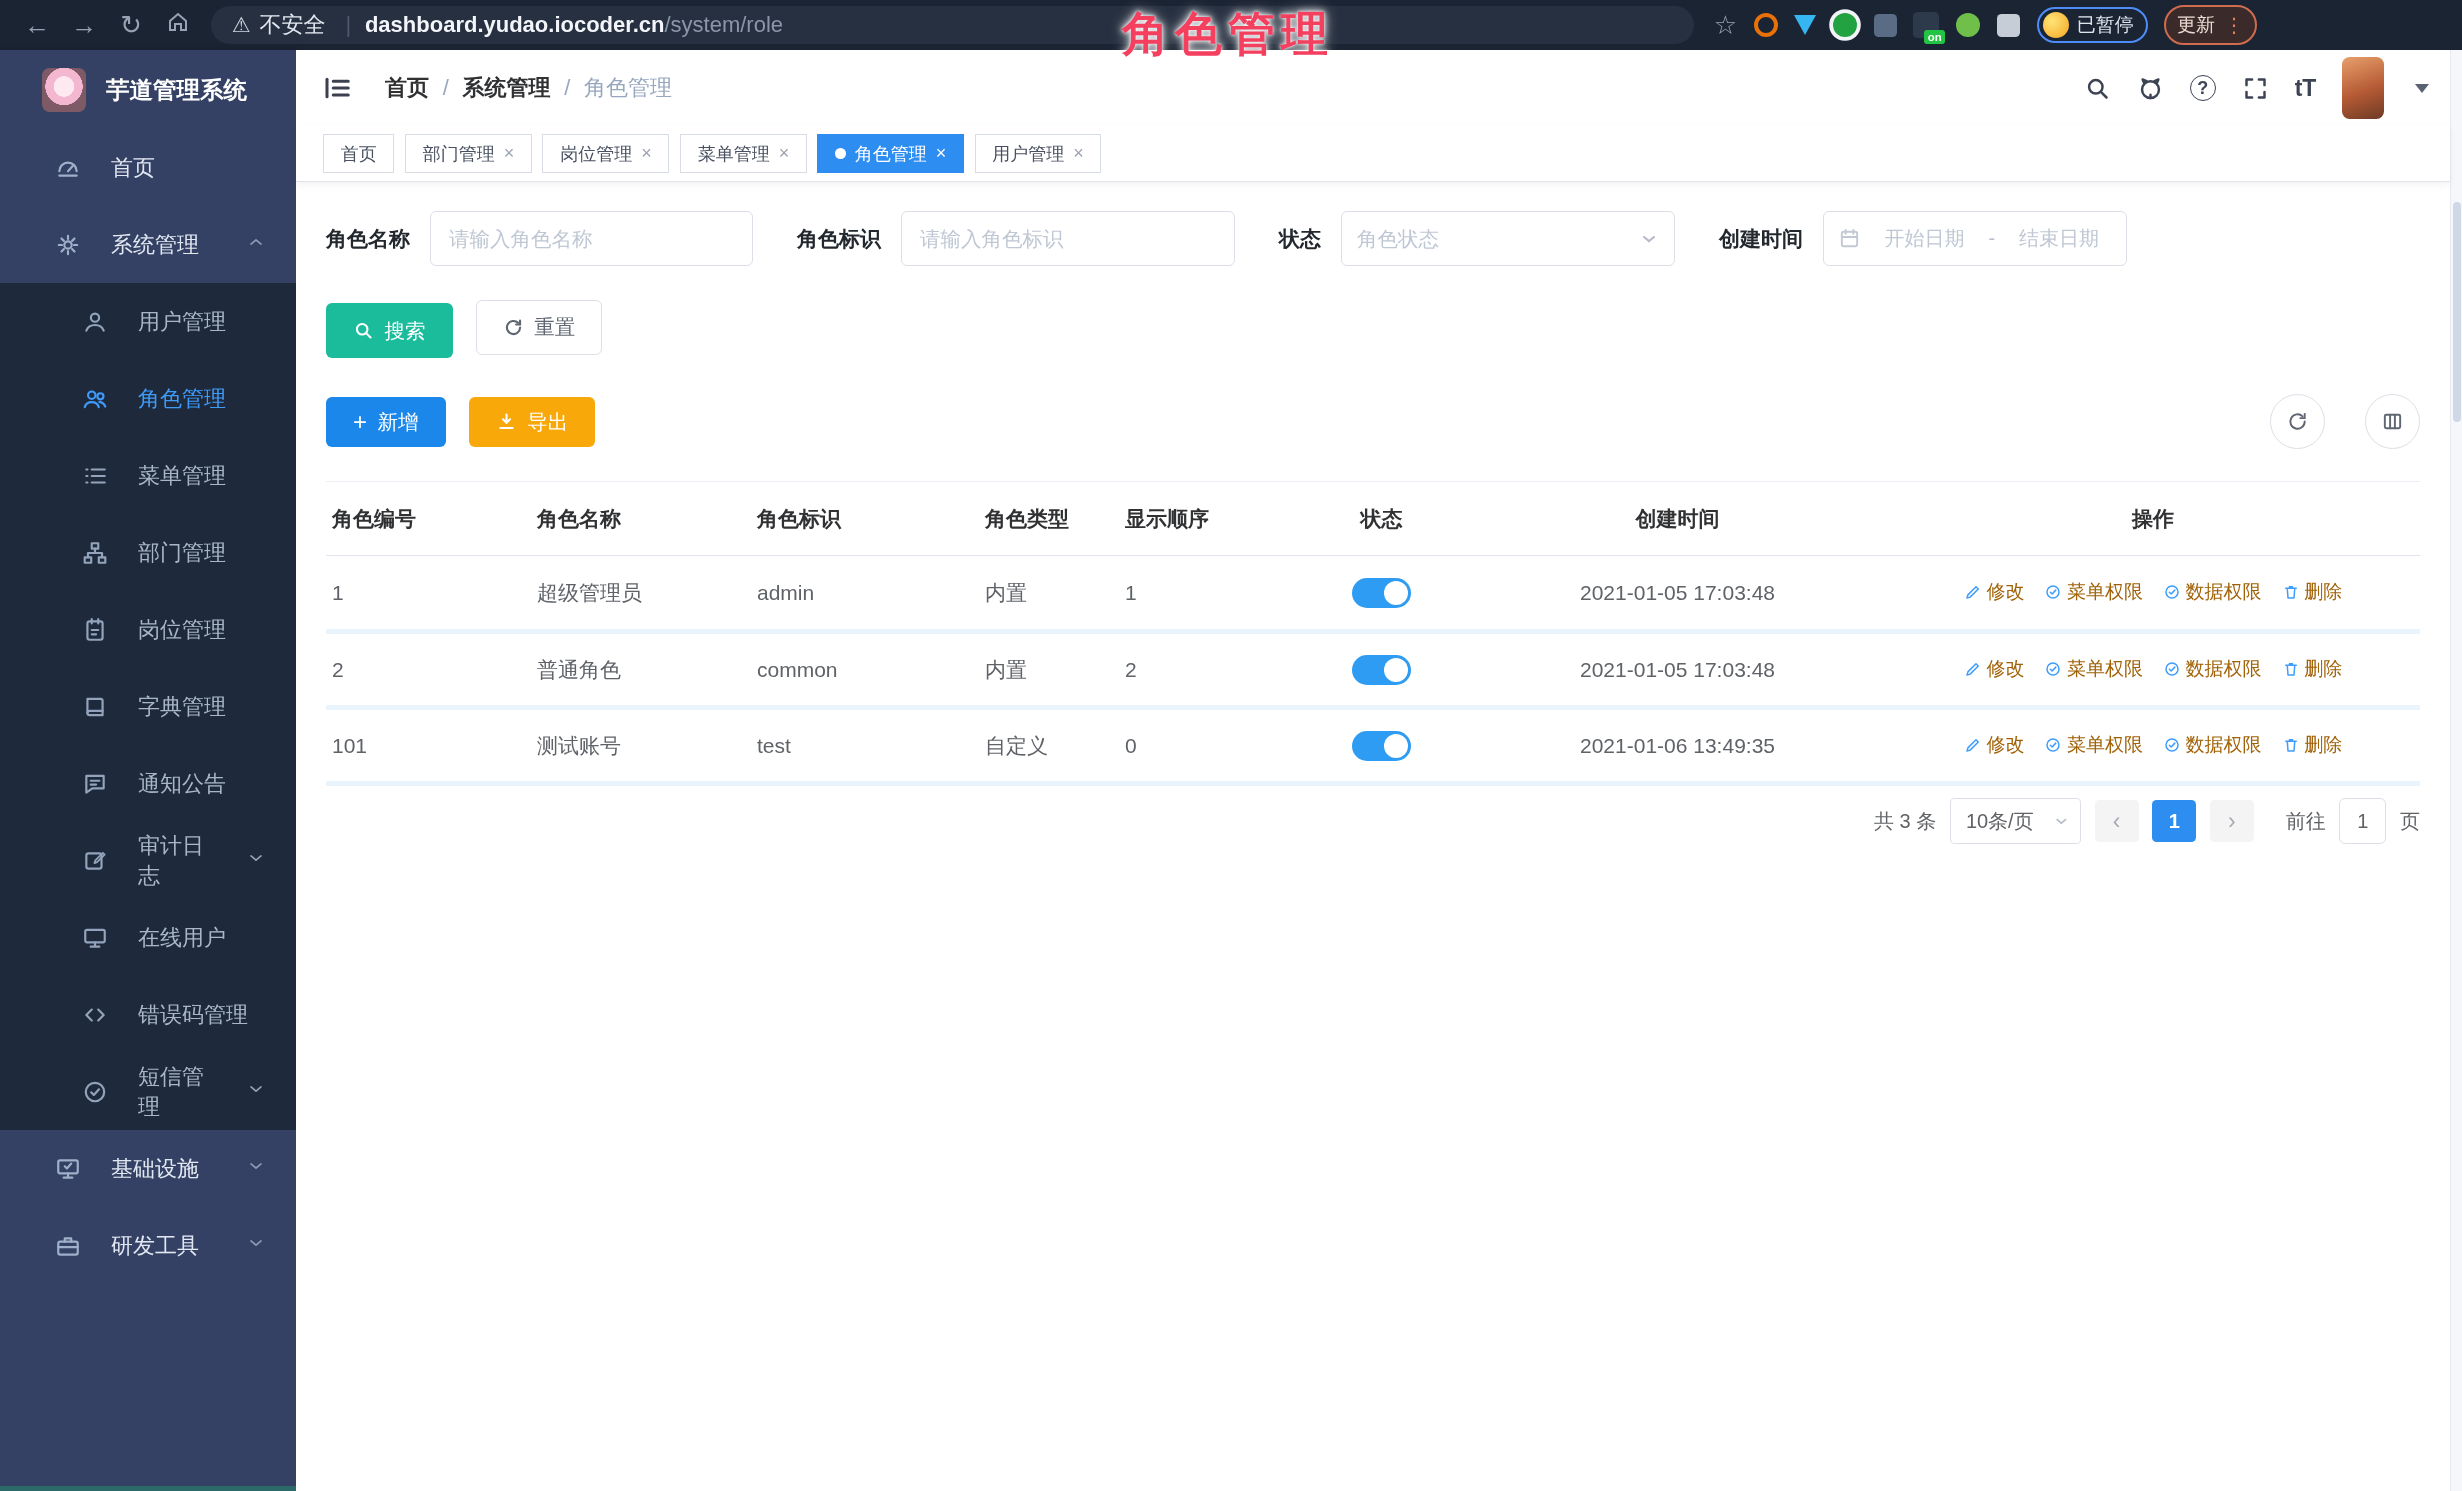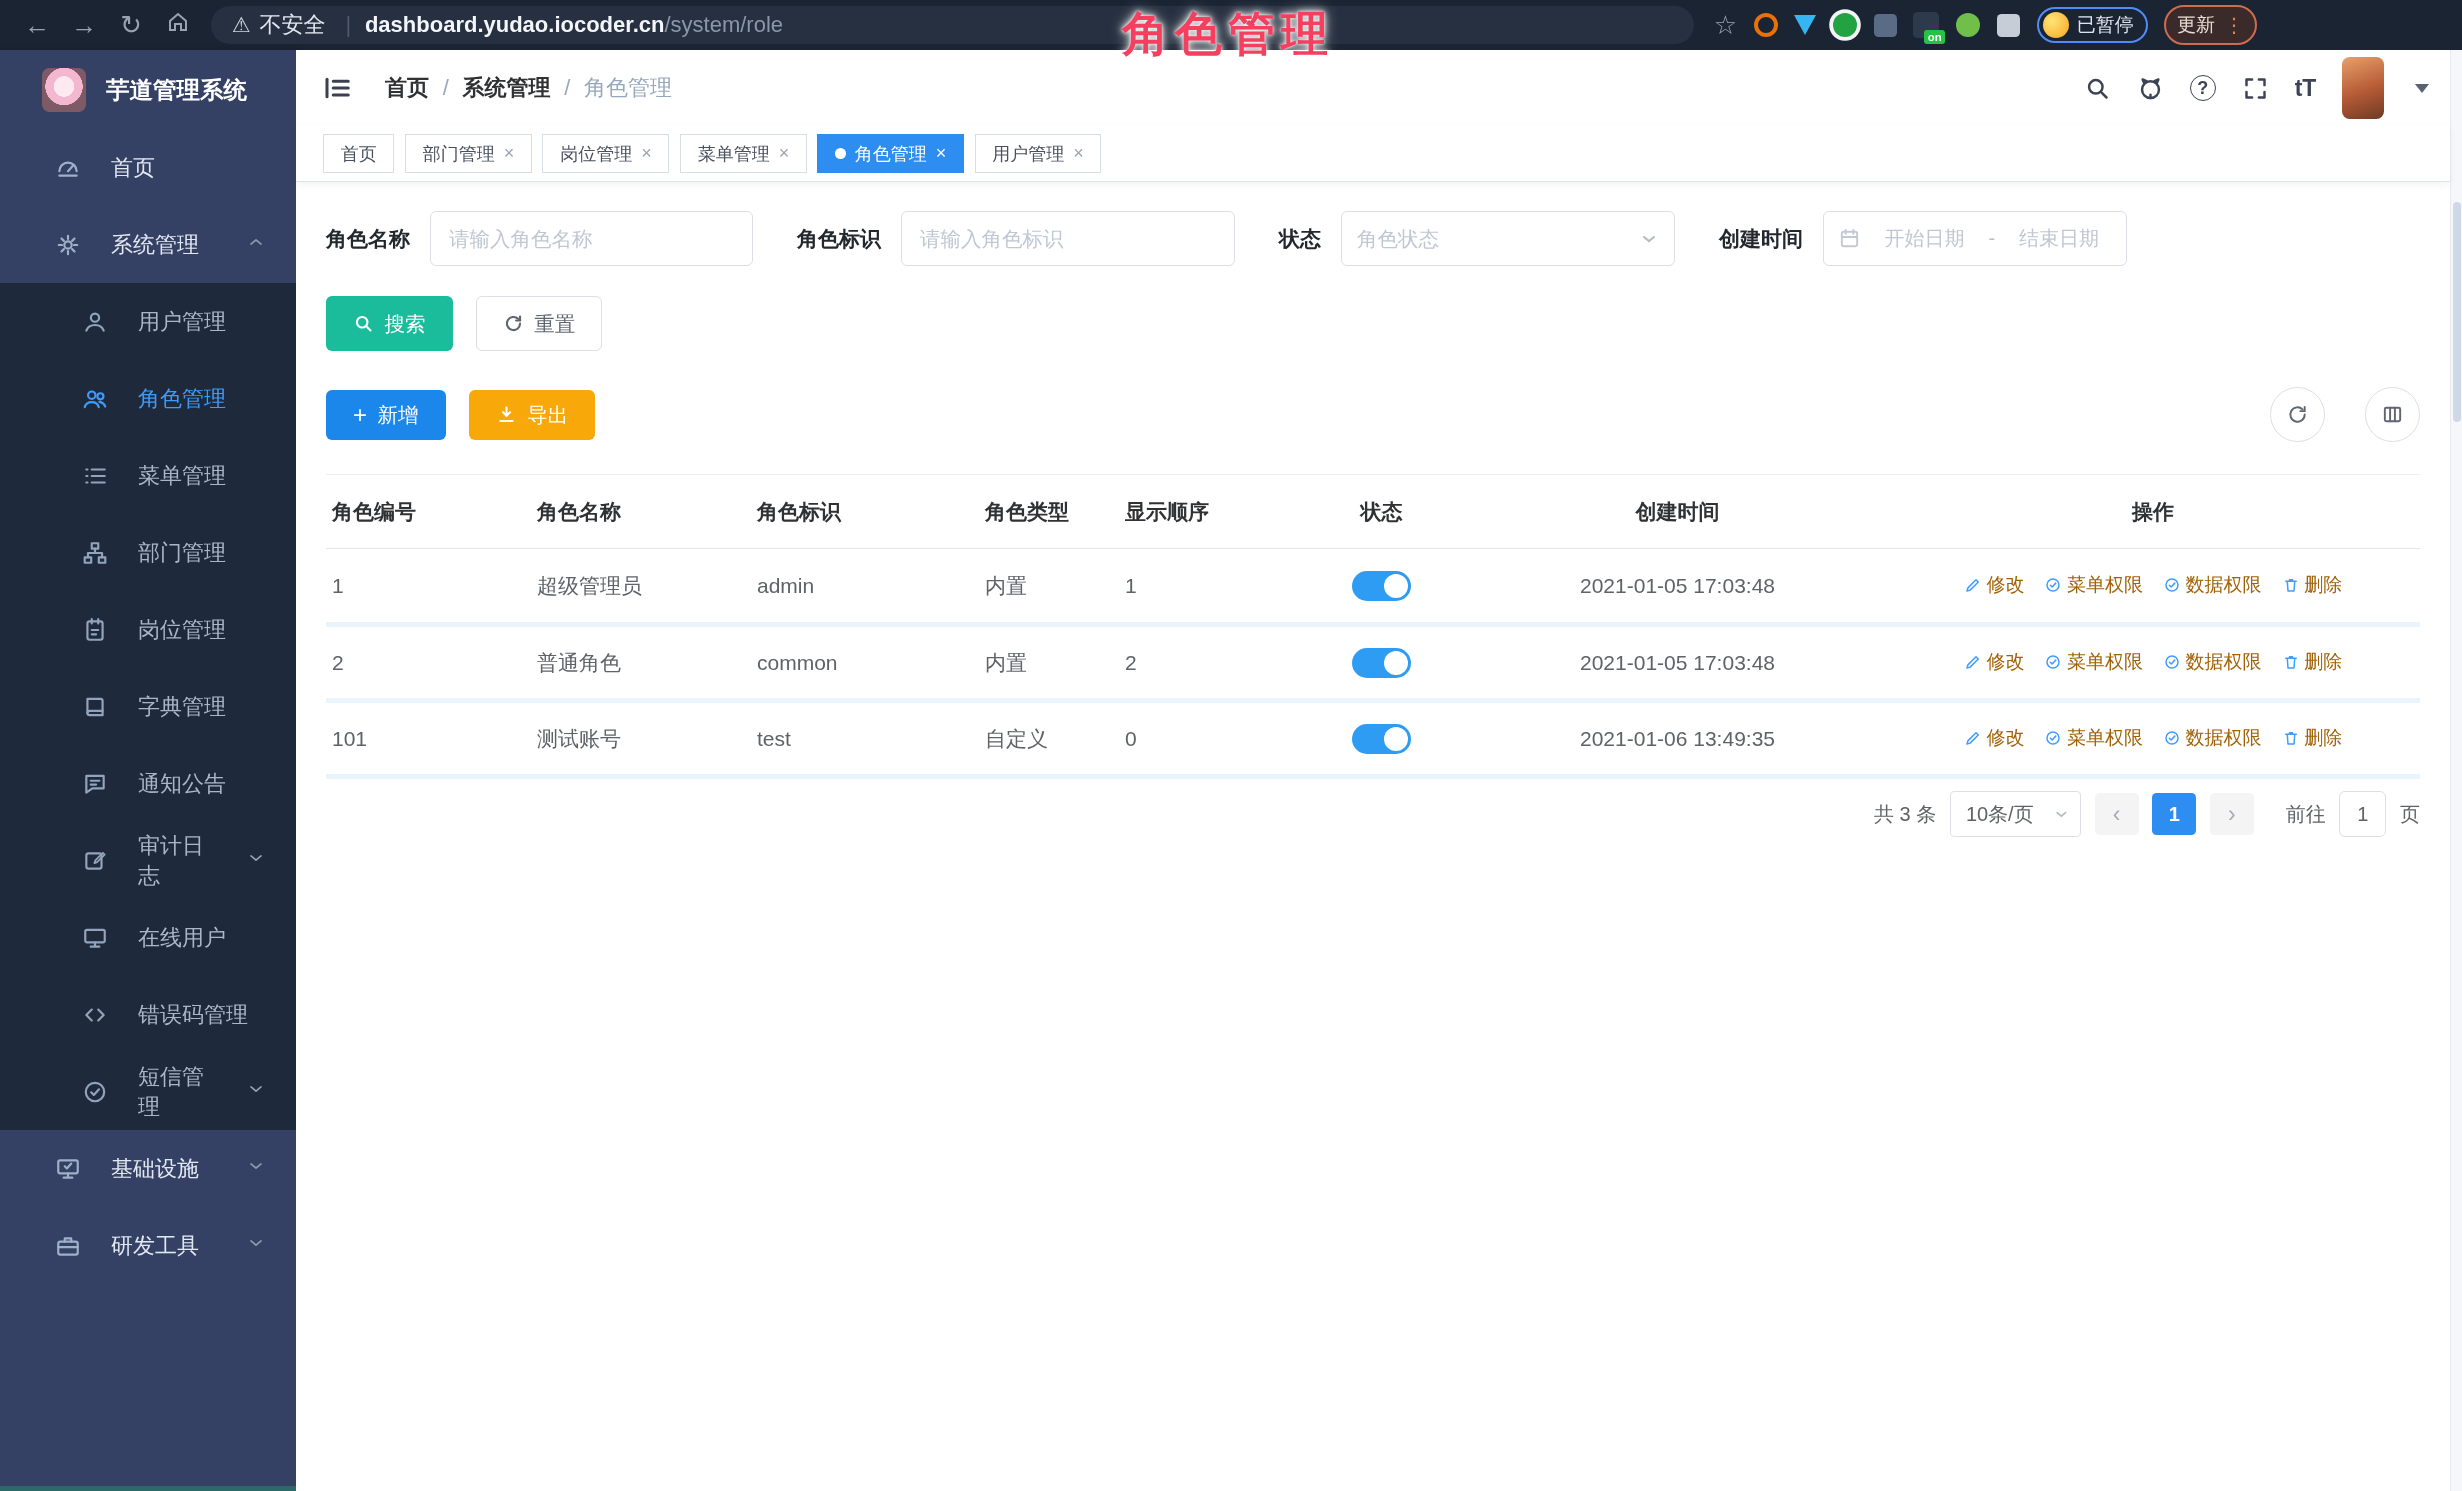--- a/index.html
+++ b/index.html
@@ -107,21 +107,21 @@
   .daterange { width:304px; height:55px; border:0.8px solid #dcdfe6; border-radius:6px; display:flex;
     align-items:center; padding:0 13.7px; gap:10.6px; color:#bfc7d4; font-size:20px; cursor:pointer; }
   .daterange svg { width:23px; height:23px; stroke:#c3c9d4; fill:none; stroke-width:2; stroke-linecap:round; }
   .daterange .dph { flex:1; text-align:center; }
   .daterange .rsep { color:#b7bfcc; }
 
   .btnrow { display:flex; align-items:center; gap:23px; margin-top:30px; }
   .btn { height:55px; border-radius:6px; display:inline-flex; align-items:center; justify-content:center;
     gap:10.6px; font-size:20.5px; padding:0 26px; cursor:pointer; border:0.8px solid transparent; }
   .btn svg { width:21px; height:21px; fill:none; stroke:currentColor; stroke-width:2.4; stroke-linecap:round; }
-  .btn-search { background:#1abc9c; color:#fff; }
+  .btn-search { background:#1abc9c; color:#fff;margin-top:7px; }
   .btn-reset { background:#fff; color:#5f6672; border-color:#dcdfe6; }
   .toolrow { display:flex; align-items:center; gap:23px; margin-top:36px; }
   .btn-add { background:#1b87ea; color:#fff; height:50px; }
   .btn-export { background:#f9a80a; color:#fff; height:50px; }
   .btn .plus { font-size:24px; line-height:1; }
   .toolrow .spacer { flex:1; }
   .roundbtn { width:55px; height:55px; border-radius:50%; border:0.8px solid #dcdfe6; background:#fff;
     display:flex; align-items:center; justify-content:center; cursor:pointer; margin-left:16.7px; }
   .roundbtn svg { width:23px; height:23px; stroke:#5f6672; fill:none; stroke-width:2; stroke-linecap:round; }
 

